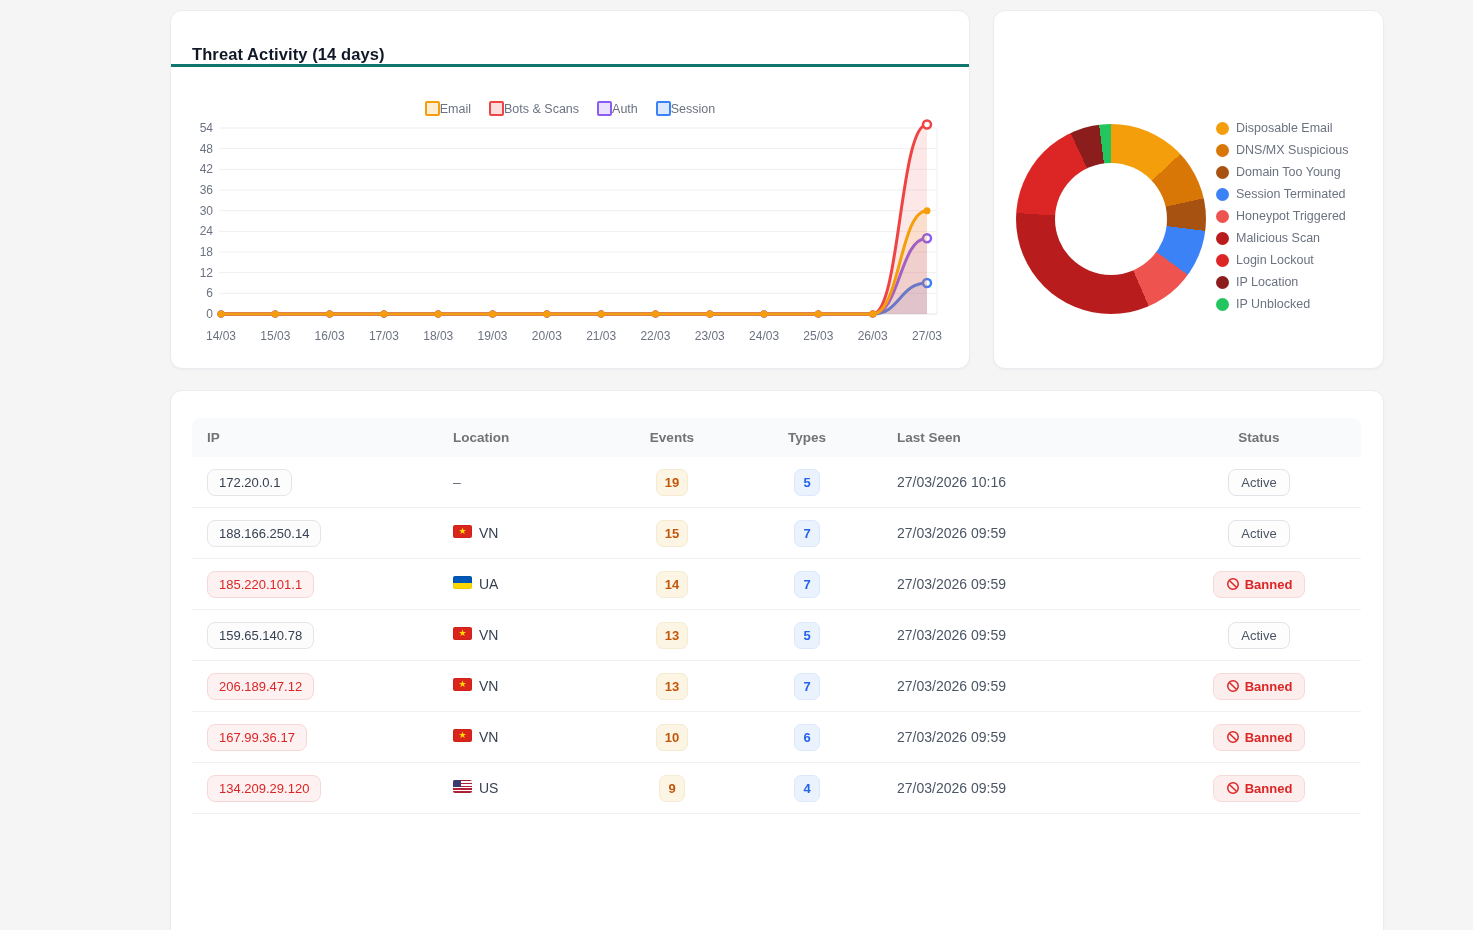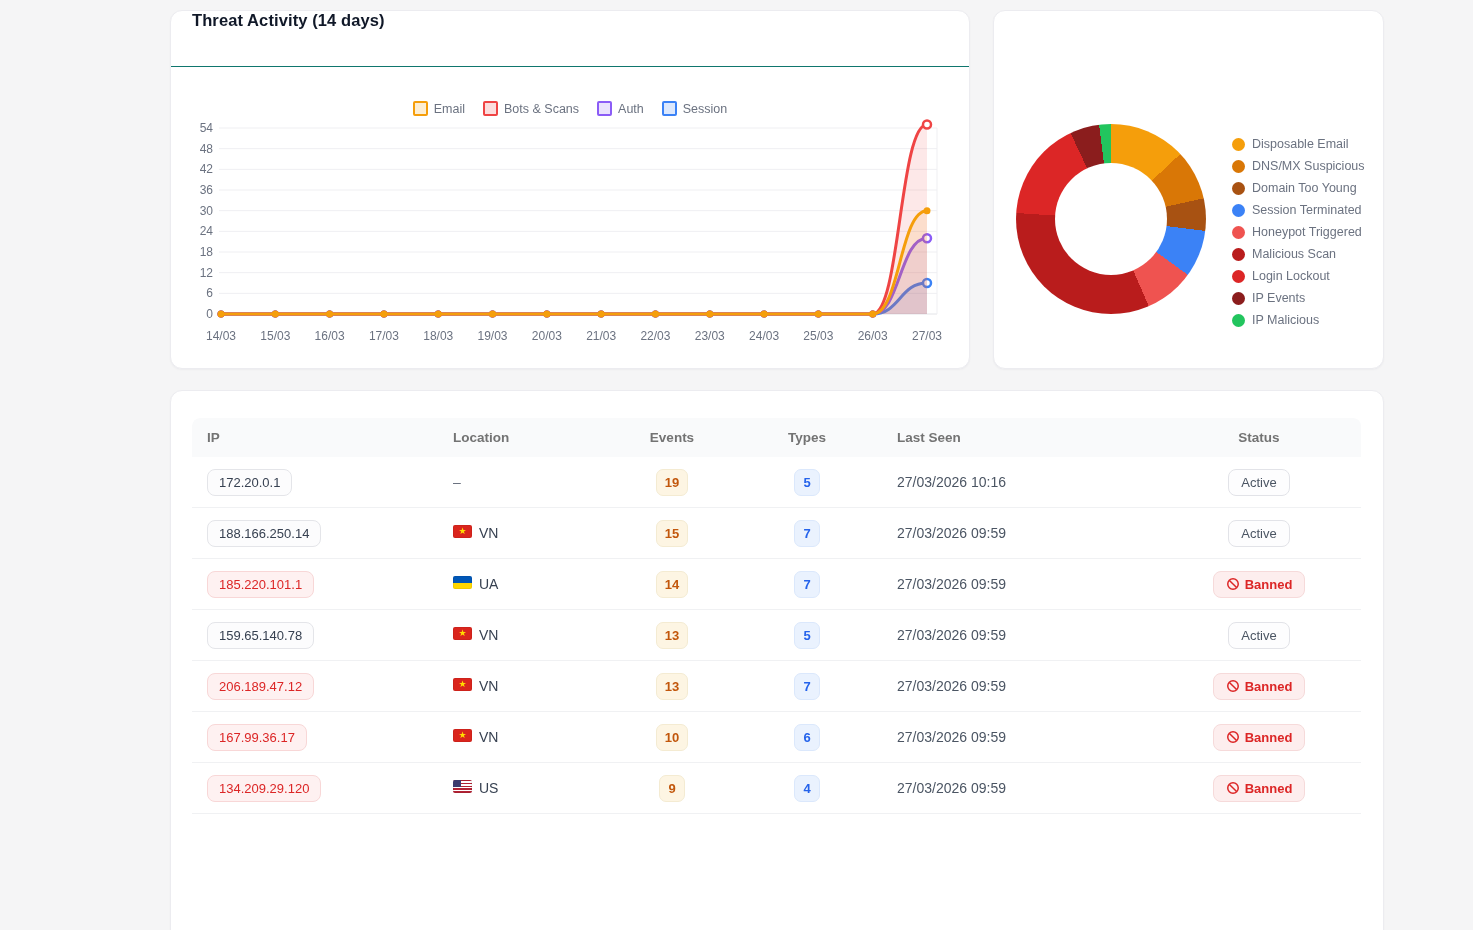--- a/index.html
+++ b/index.html
@@ -7,50 +7,50 @@
     width:1473px;height:930px;overflow:hidden;position:relative;
     background:#f5f5f6;
     font-family:"Liberation Sans", sans-serif;
     -webkit-font-smoothing:antialiased;
   }
   .card{
     position:absolute;background:#ffffff;border-radius:12px;
     border:1px solid #ececf0;box-shadow:0 1px 2px rgba(16,24,40,.04);
   }
   .card-header{
-    height:56px;border-bottom:1px solid #0f766e;display:flex;align-items:flex-start;
+    height:56px;border-bottom:3px solid #0f766e;display:flex;align-items:flex-end;
     padding:0 21px;box-sizing:border-box;
   }
   .card-title{
     margin:0;font-size:16.5px;font-weight:700;color:#101828;letter-spacing:.1px;
   }
   
   #card-threat{left:170px;top:10px;width:798px;height:357px;}
   #card-donut{left:993px;top:10px;width:389px;height:357px;}
   #card-table{left:170px;top:390px;width:1212px;height:700px;}
 
   
   #line-legend{
     position:absolute;left:0;top:90px;width:100%;display:flex;justify-content:center;
     gap:18px;font-size:12.5px;color:#6b7280;
   }
-  .lgi{display:inline-flex;align-items:center;gap:6px;cursor:default;}
+  .lgi{display:inline-flex;align-items:center;cursor:default;}
   .lgi .sw{width:11px;height:11px;border-radius:2px;border:2px solid;}
   #line-svg{position:absolute;left:0;top:57px;}
 
   
   #donut{
     position:absolute;left:22px;top:113px;width:190px;height:190px;border-radius:50%;
   }
   #donut-hole{
     position:absolute;left:50%;top:50%;width:112px;height:112px;margin:-56px 0 0 -56px;
     border-radius:50%;background:#fff;
   }
   #donut-legend{
-    position:absolute;left:222px;top:106px;margin:16px;padding:0;list-style:none;
+    position:absolute;left:222px;top:106px;margin:0;padding:0;list-style:none;
   }
   #donut-legend li{display:flex;align-items:center;gap:7px;height:22px;
     font-size:12.5px;color:#6b7280;white-space:nowrap;}
   #donut-legend .dot{width:13px;height:13px;border-radius:50%;flex:0 0 auto;}
 
   
   .table-wrap{margin:27px 21px 0;border-radius:8px;overflow:hidden;}
   table{border-collapse:collapse;table-layout:fixed;width:1169px;}
   thead th{
     background:#f9fafb;height:39px;font-size:13.5px;font-weight:700;color:#737373;
@@ -253,25 +253,25 @@
       <li>
         <span class="dot" style="background: rgb(185, 28, 28);"></span>
         <span>Malicious Scan</span>
       </li>
       <li>
         <span class="dot" style="background: rgb(220, 38, 38);"></span>
         <span>Login Lockout</span>
       </li>
       <li>
         <span class="dot" style="background: rgb(139, 29, 29);"></span>
-        <span>IP Events</span>
+        <span>IP Location</span>
       </li>
       <li>
         <span class="dot" style="background: rgb(34, 197, 94);"></span>
-        <span>IP Malicious</span>
+        <span>IP Unblocked</span>
       </li>
     </ul>
 </div>
 
 <div id="card-table" class="card">
   <div class="table-wrap">
     <table>
       <colgroup>
         <col style="width:250px">
           <col style="width:185px">

